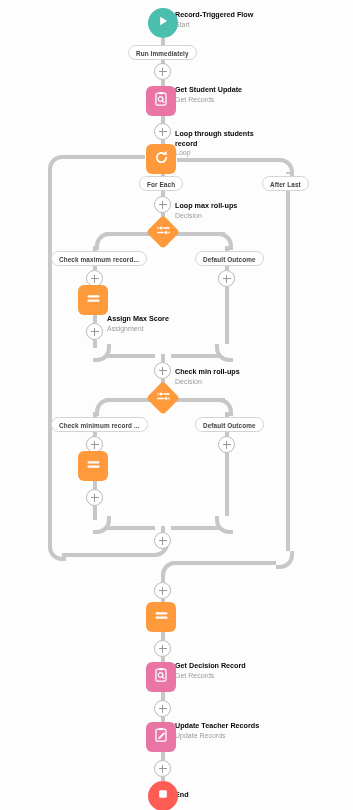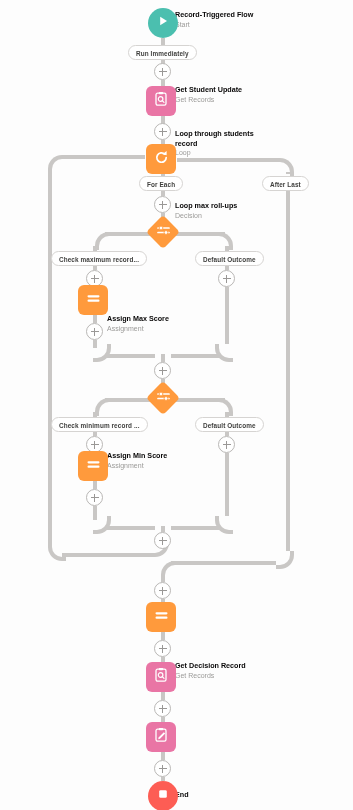--- a/index.html
+++ b/index.html
@@ -313,32 +313,32 @@
     <div class="diamond-bg"></div>
     <span class="diamond-glyph">
       <svg width="15" height="15" viewBox="0 0 15 15">
         <line x1="2" y1="5" x2="13" y2="5" stroke="#ffffff" stroke-width="1.7" stroke-linecap="round"></line>
         <line x1="2" y1="9.5" x2="13" y2="9.5" stroke="#ffffff" stroke-width="1.7" stroke-linecap="round"></line>
         <circle cx="5" cy="5" r="1.9" fill="#ffffff" stroke="#ff9a3c" stroke-width="0.9"></circle>
         <circle cx="10" cy="9.5" r="1.9" fill="#ffffff" stroke="#ff9a3c" stroke-width="0.9"></circle>
       </svg>
     </span>
   </div>
+  <div class="label" style="left:175px; top:367px;">
+    <div class="t1">Check min roll-ups</div>
+    <div class="t2">Decision</div>
+  </div>
 
   <div class="node node-sq" style="left:78px; top:451px; background:#ff9a3c;">
     <span>
       <svg width="17" height="17" viewBox="0 0 17 17">
         <rect x="2.5" y="5.3" width="12" height="2.1" rx="1.05" fill="#ffffff"></rect>
         <rect x="2.5" y="9.6" width="12" height="2.1" rx="1.05" fill="#ffffff"></rect>
       </svg>
     </span>
-  </div>
-  <div class="label" style="left:107px; top:451px;">
-    <div class="t1">Assign Min Score</div>
-    <div class="t2">Assignment</div>
   </div>
 
   <div class="node node-sq" style="left:146px; top:602px; background:#ff9a3c;">
     <span>
       <svg width="17" height="17" viewBox="0 0 17 17">
         <rect x="2.5" y="5.3" width="12" height="2.1" rx="1.05" fill="#ffffff"></rect>
         <rect x="2.5" y="9.6" width="12" height="2.1" rx="1.05" fill="#ffffff"></rect>
       </svg>
     </span>
   </div>
@@ -360,20 +360,24 @@
 
   <div class="node node-sq" style="left:146px; top:722px; background:#e975a5;">
     <span>
       <svg width="16" height="16" viewBox="0 0 16 16">
         <rect x="3" y="2.2" width="10" height="12" rx="1.6" fill="none" stroke="#ffffff" stroke-width="1.3"></rect>
         <rect x="5.8" y="1" width="4.4" height="2.2" rx="0.8" fill="#ffffff"></rect>
         <path d="M10.8 5.2 L5.6 10.4 L5.2 12.2 L7 11.8 L12.2 6.6 Z" fill="#ffffff"></path>
       </svg>
     </span>
   </div>
+  <div class="label" style="left:175px; top:721px;">
+    <div class="t1">Update Teacher Records</div>
+    <div class="t2">Update Records</div>
+  </div>
 
   <div class="node node-circle" style="left:148px; top:781px; background:#fd5d54;">
     <span>
       <svg width="14" height="14" viewBox="0 0 14 14">
           <rect x="3.2" y="3.2" width="7.6" height="7.6" rx="1.4" fill="#ffffff"></rect>
         </svg>
     </span>
   </div>
   <div class="label" style="left:175px; top:790px;">
     <div class="t1">End</div>

